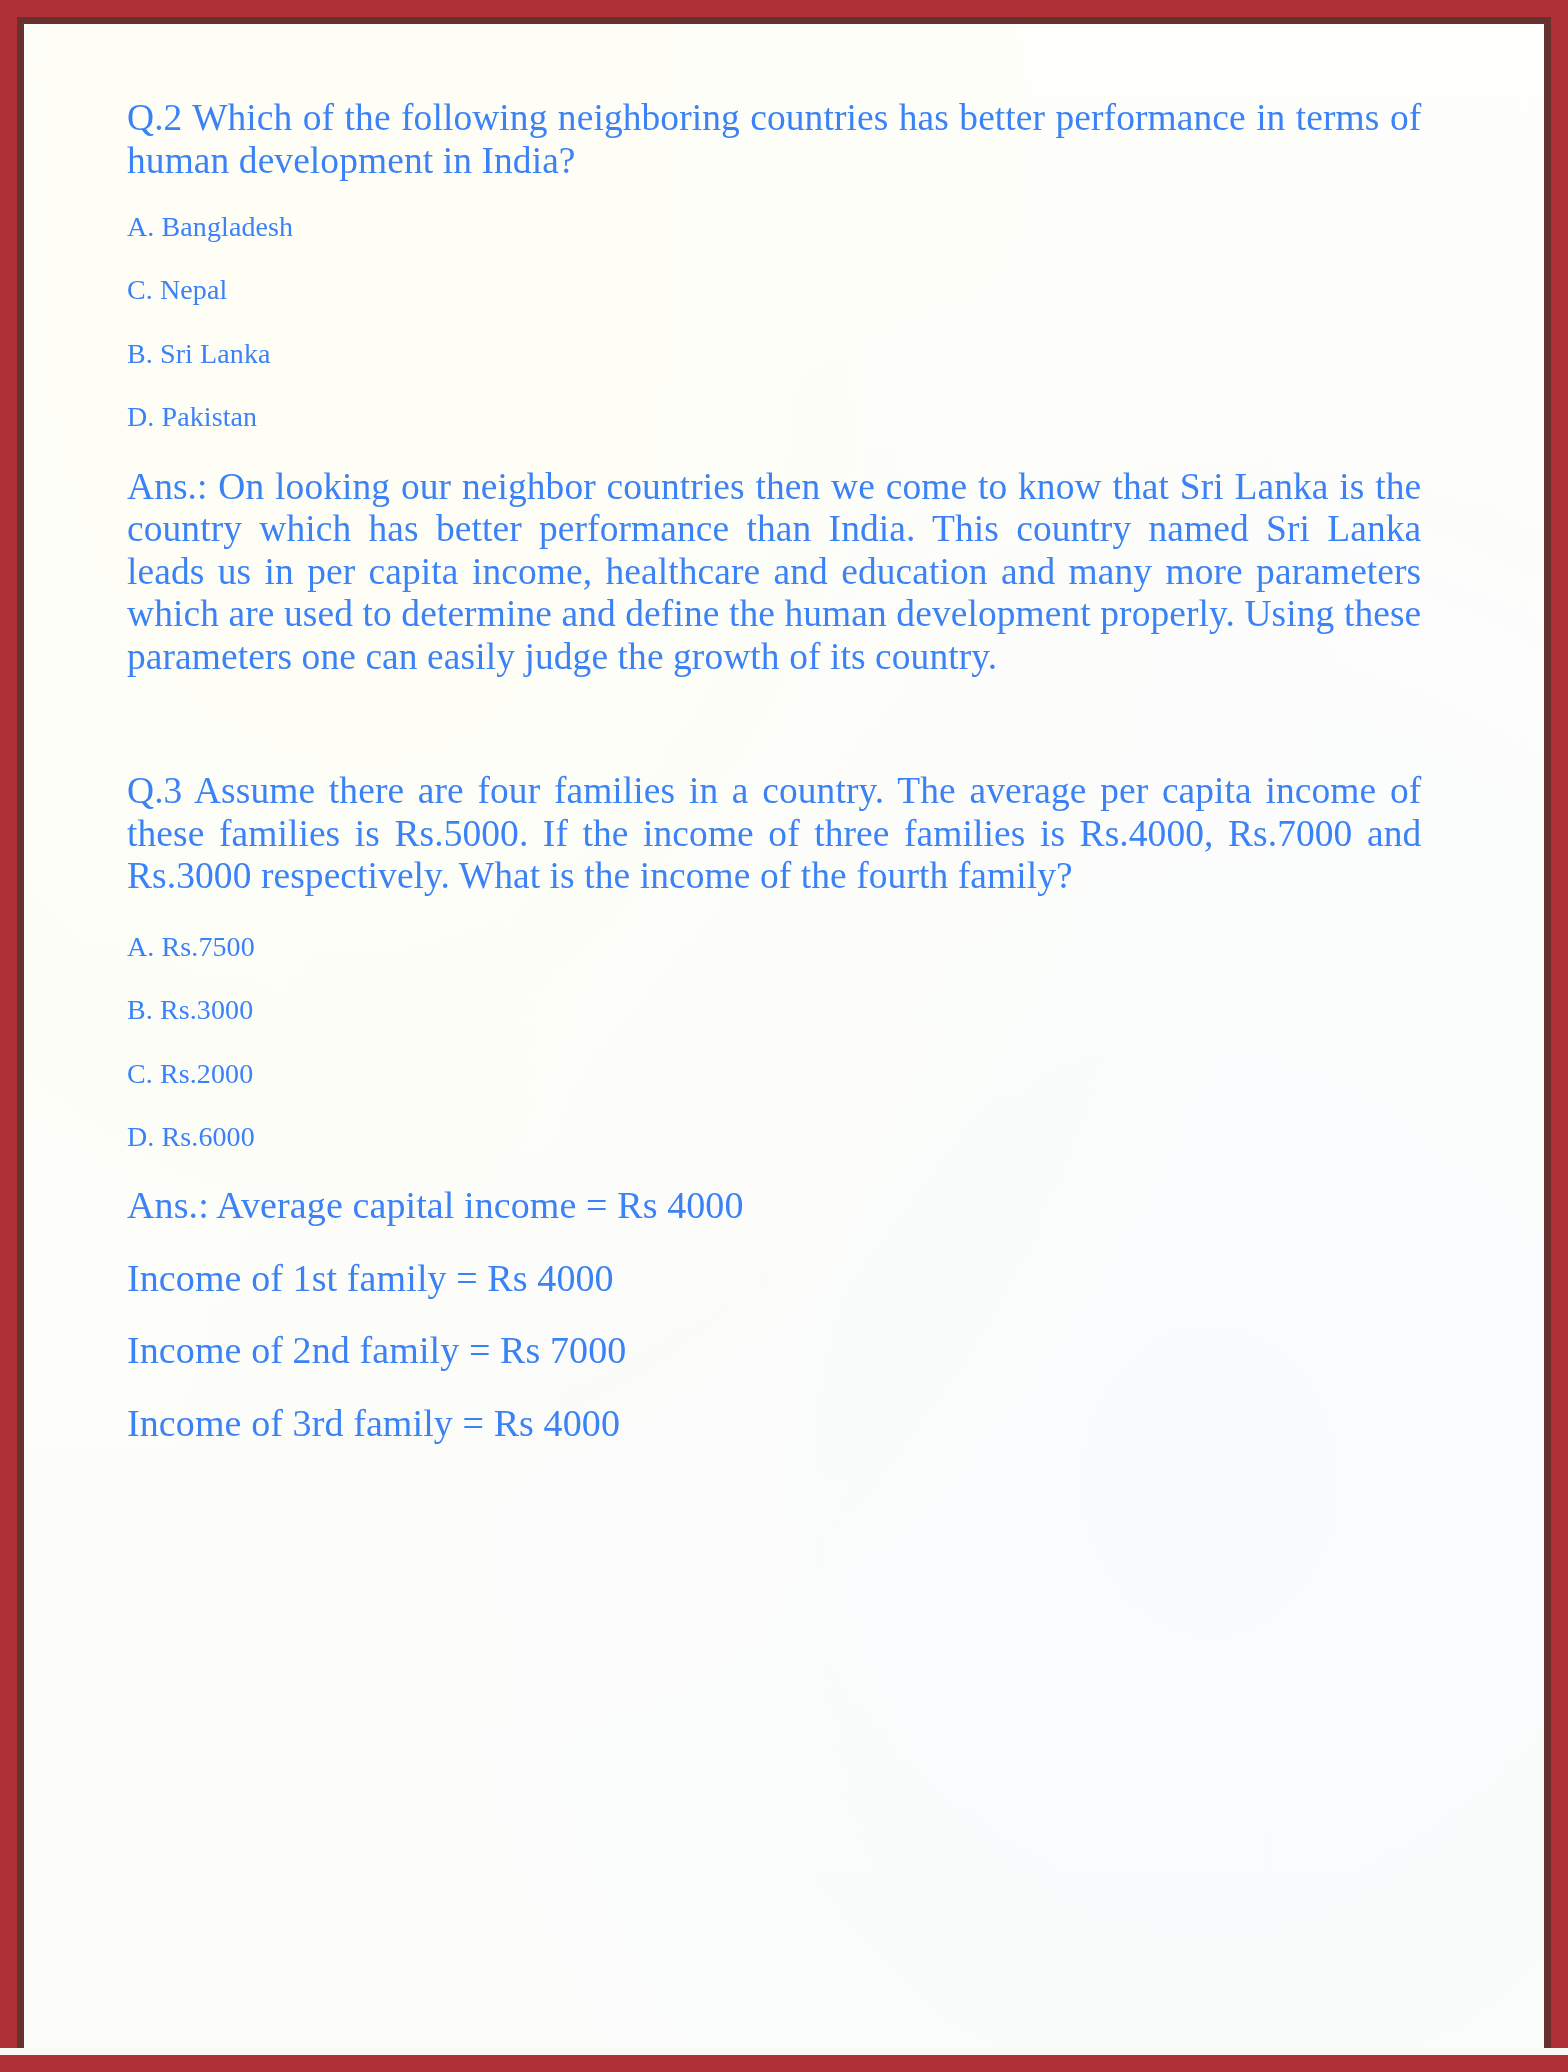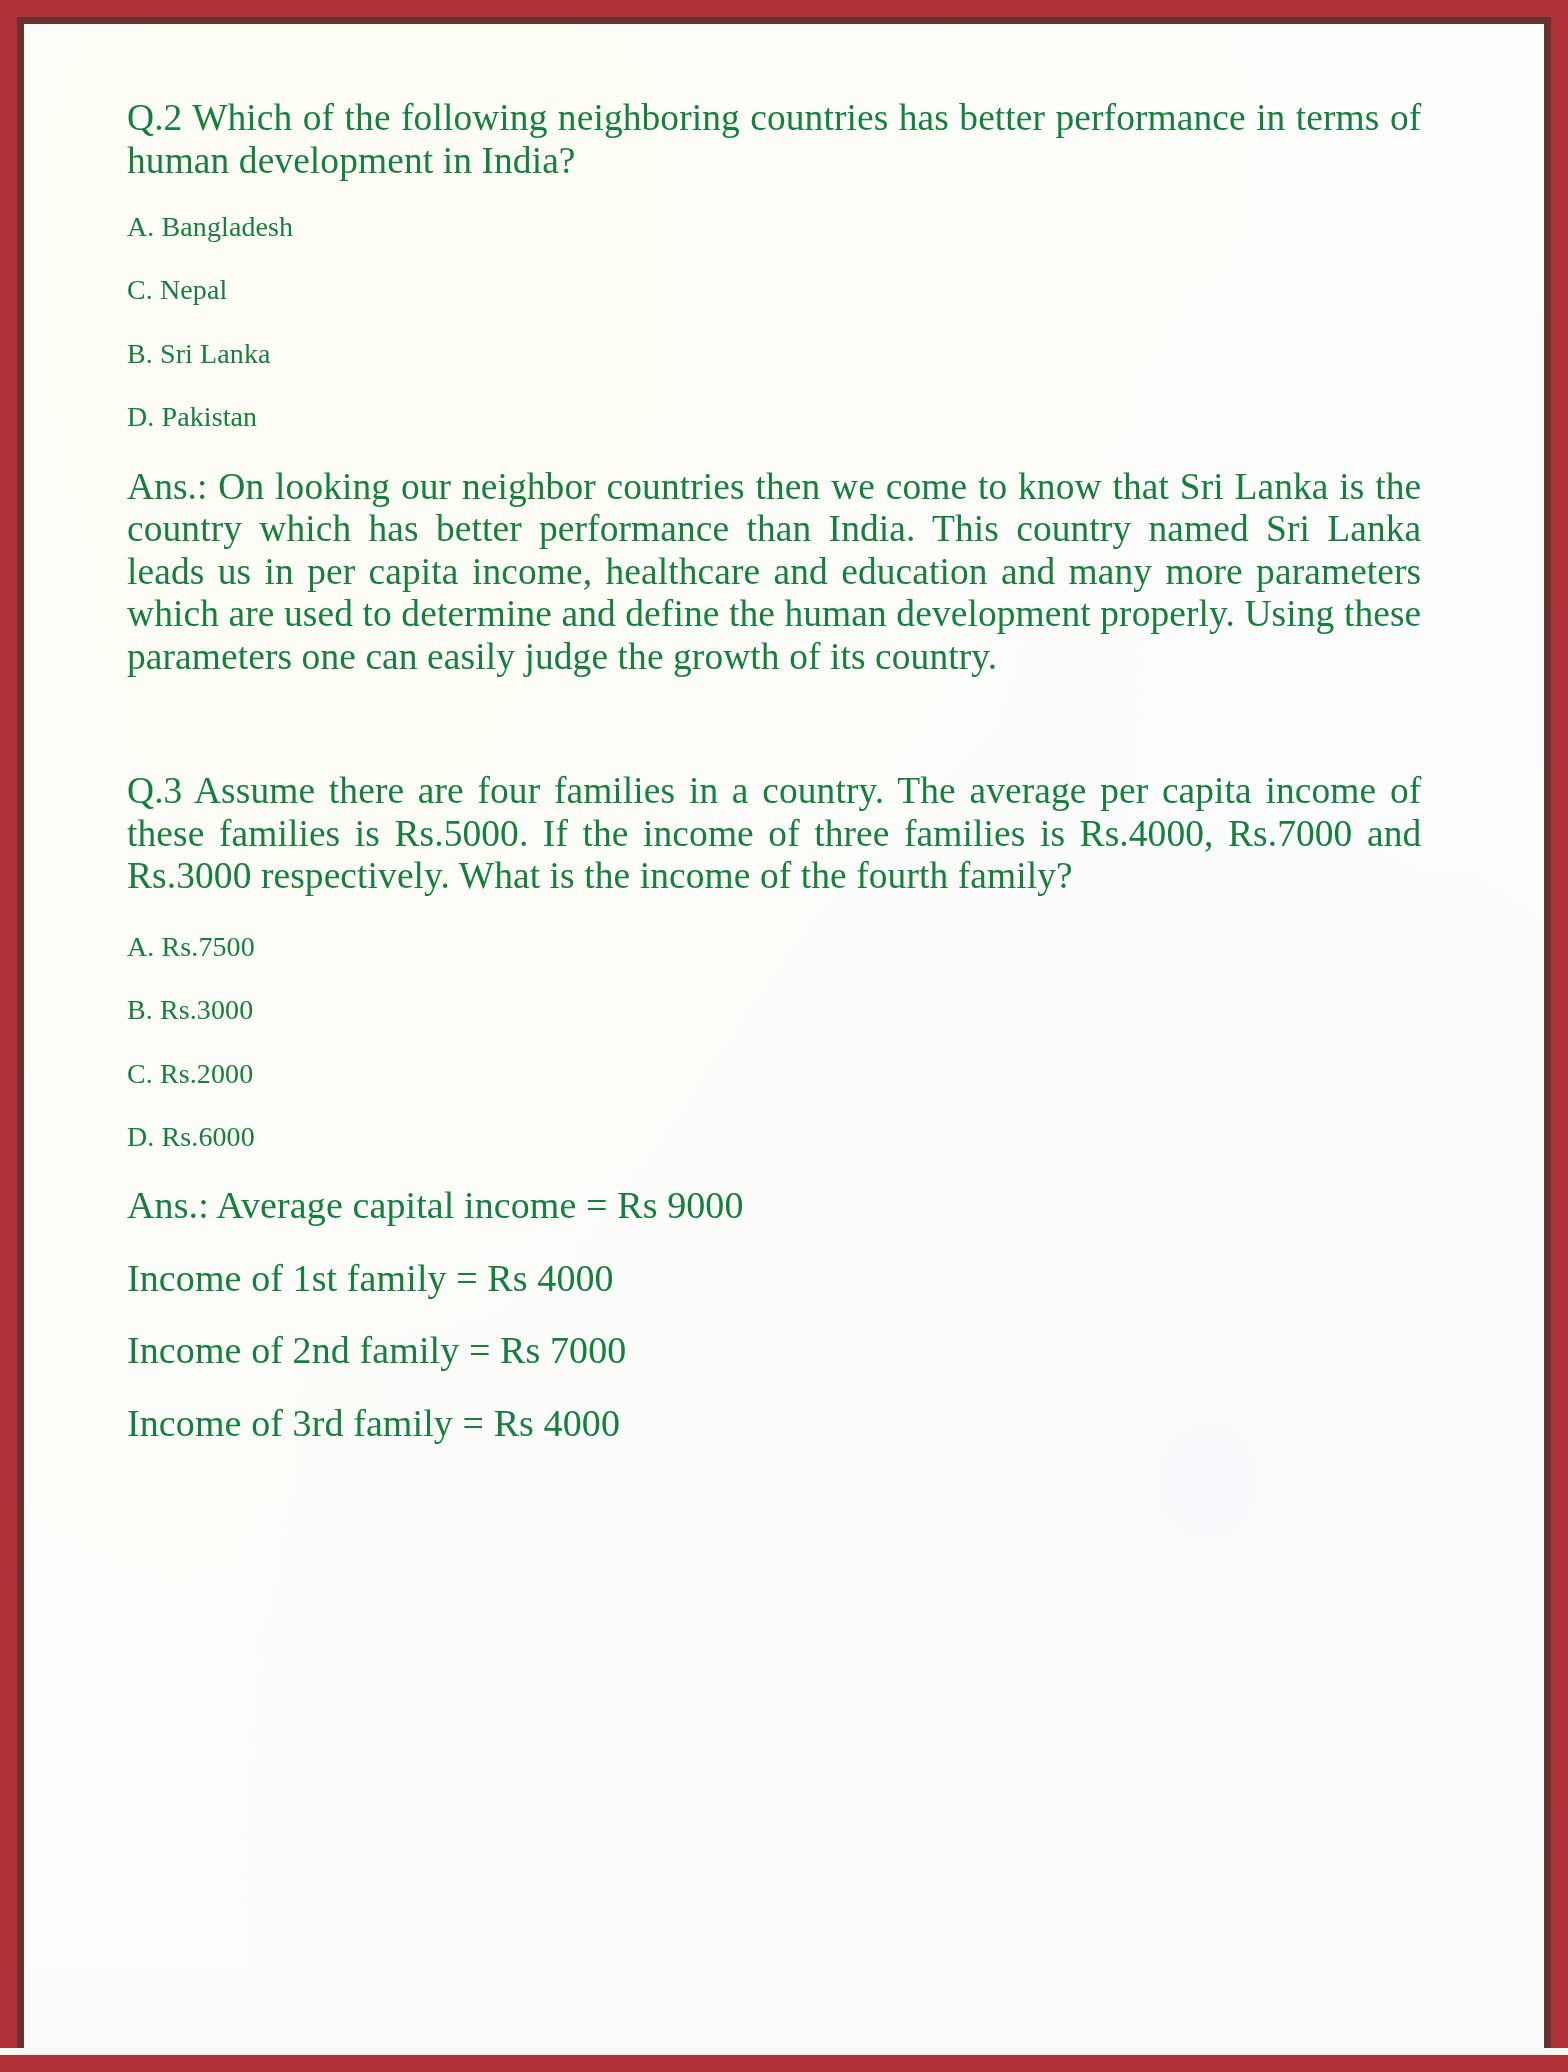--- a/index.html
+++ b/index.html
@@ -52,21 +52,21 @@
       radial-gradient(ellipse at 78% 72%, rgba(246,250,255,0.6) 0%, rgba(255,255,255,0) 62%),
       linear-gradient(180deg, #fefefc 0%, #fdfdfb 45%, #fcfcfa 100%);
   }
 
   
   .content {
     position: absolute;
     left: 103px;
     top: 72px;
     width: 1314px;
-    color: #15803d;
+    color: #3b82f6;
   }
 
   .para {
     font-size: 38px;
     line-height: 1.12;
     text-align: justify;
     text-justify: inter-word;
     margin: 0 0 26px 0;
     letter-spacing: 0.1px;
     font-stretch: semi-condensed;
@@ -137,21 +137,21 @@
         <p class="para q-head tight last-line-left">Q.3  Assume there are four families in a country. The average per capita income of these families is Rs.5000. If the income of three families is Rs.4000, Rs.7000 and Rs.3000 respectively.  What is the income of the fourth family?</p>
 
         <p class="option">A. Rs.7500</p>
 
         <p class="option">B. Rs.3000</p>
 
         <p class="option">C. Rs.2000</p>
 
         <p class="option">D. Rs.6000</p>
 
-        <p class="ans-line">Ans.:   Average  capital  income = Rs 9000</p>
+        <p class="ans-line">Ans.:   Average  capital  income = Rs 4000</p>
 
         <p class="ans-line">Income of 1st family = Rs 4000</p>
 
         <p class="ans-line">Income of 2nd family = Rs 7000</p>
 
         <p class="ans-line">Income of 3rd family = Rs 4000</p>
       </div>
 
     </div>
   </div>

